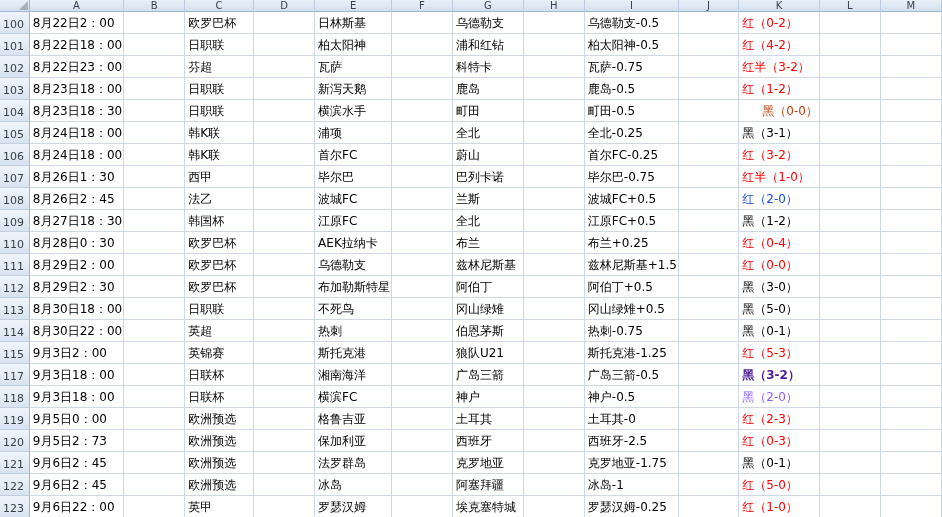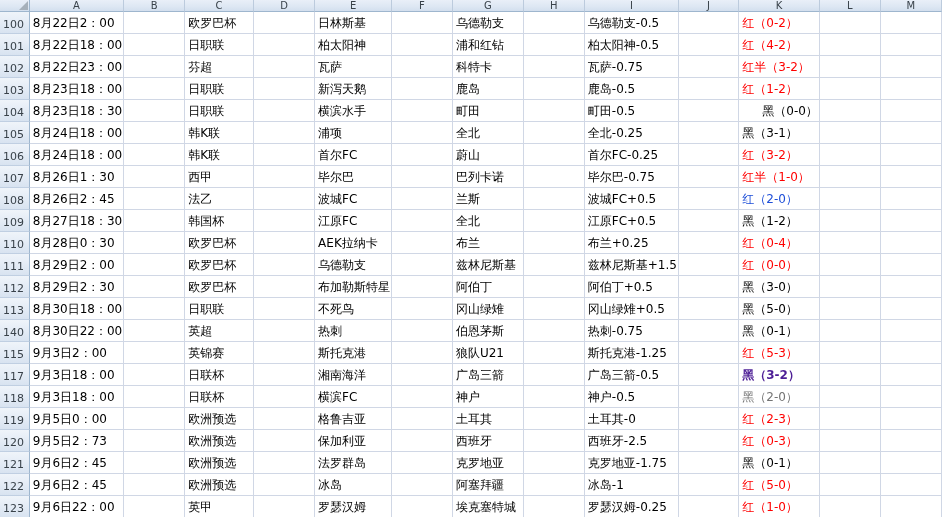--- a/index.html
+++ b/index.html
@@ -159,21 +159,21 @@
           <td><span class="cv">8月23日18：30</span></td>
           <td></td>
           <td><span class="cv">日职联</span></td>
           <td></td>
           <td><span class="cv">横滨水手</span></td>
           <td></td>
           <td><span class="cv">町田</span></td>
           <td></td>
           <td><span class="cv">町田-0.5</span></td>
           <td></td>
-          <td><span class="cv" style="color: #000000; margin-left: 20px;">黑（0-0）</span></td>
+          <td><span class="cv" style="color: #c2410c; margin-left: 20px;">黑（0-0）</span></td>
           <td></td>
           <td></td>
         </tr>
         <tr>
           <th class="rh">105</th>
           <td><span class="cv">8月24日18：00</span></td>
           <td></td>
           <td><span class="cv">韩K联</span></td>
           <td></td>
           <td><span class="cv">浦项</span></td>
@@ -308,21 +308,21 @@
           <td></td>
           <td><span class="cv">冈山绿雉</span></td>
           <td></td>
           <td><span class="cv">冈山绿雉+0.5</span></td>
           <td></td>
           <td><span class="cv" style="color: rgb(0, 0, 0);">黑（5-0）</span></td>
           <td></td>
           <td></td>
         </tr>
         <tr>
-          <th class="rh">140</th>
+          <th class="rh">114</th>
           <td><span class="cv">8月30日22：00</span></td>
           <td></td>
           <td><span class="cv">英超</span></td>
           <td></td>
           <td><span class="cv">热刺</span></td>
           <td></td>
           <td><span class="cv">伯恩茅斯</span></td>
           <td></td>
           <td><span class="cv">热刺-0.75</span></td>
           <td></td>
@@ -367,21 +367,21 @@
           <td><span class="cv">9月3日18：00</span></td>
           <td></td>
           <td><span class="cv">日联杯</span></td>
           <td></td>
           <td><span class="cv">横滨FC</span></td>
           <td></td>
           <td><span class="cv">神户</span></td>
           <td></td>
           <td><span class="cv">神户-0.5</span></td>
           <td></td>
-          <td><span class="cv" style="color: #737373;">黑（2-0）</span></td>
+          <td><span class="cv" style="color: #8b5cf6;">黑（2-0）</span></td>
           <td></td>
           <td></td>
         </tr>
         <tr>
           <th class="rh">119</th>
           <td><span class="cv">9月5日0：00</span></td>
           <td></td>
           <td><span class="cv">欧洲预选</span></td>
           <td></td>
           <td><span class="cv">格鲁吉亚</span></td>

